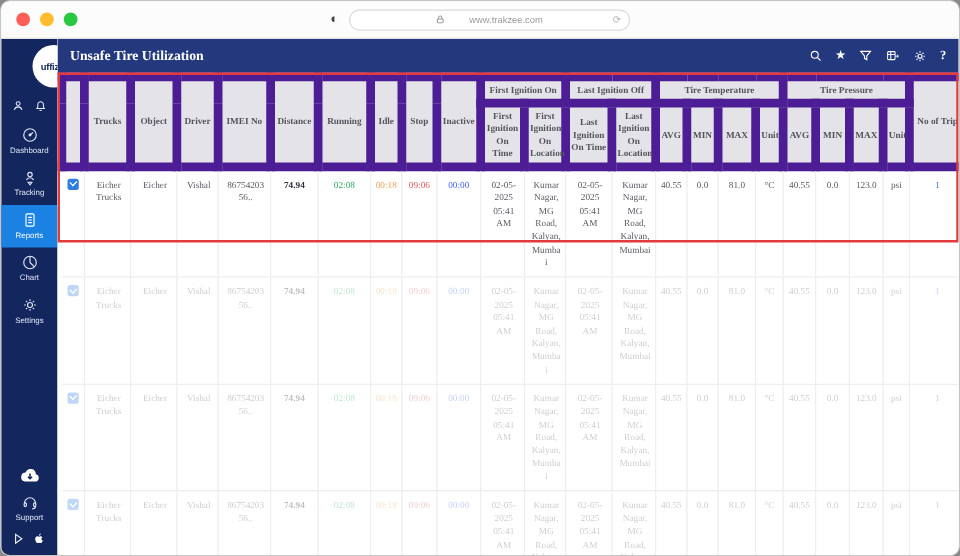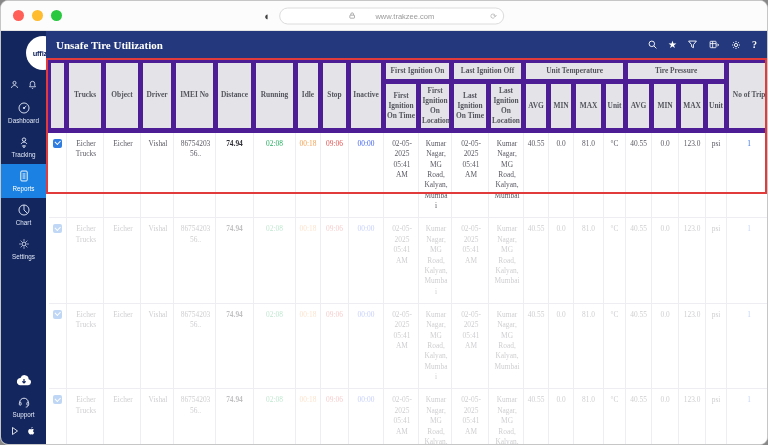--- a/index.html
+++ b/index.html
@@ -39,21 +39,21 @@
   .store-row { display:flex; gap:6px; align-items:center; margin-bottom:8px; }
   .sicon { display:block; }
   
   .main { flex:1; position:relative; background:#fff; overflow:hidden;font-family:Liberation Serif, serif; }
   .topbar { height:27px; background:#24397d; color:#fff; display:flex; align-items:center; padding:0 10px; }
   .topbar-title { font-size:11px; font-weight:bold; }
   .topbar-icons { margin-left:auto; display:flex; gap:10px; align-items:center; }
   .glyph-icon { font-size:10px; color:#fff; line-height:1; cursor:pointer; }
   
   table { border-collapse:collapse; table-layout:fixed; width:723px; font-size:7.4px; }
-  thead th { background:#e4e4e8; color:#54545e; font-weight:bold; border:5px solid #4c1d95;
+  thead th { background:#e4e4e8; color:#54545e; font-weight:bold; border:7px solid #4c1d95;
     padding:2px 1px; text-align:center; vertical-align:middle; line-height:1.35; }
   thead tr.group-row th { height:21px; }
   thead tr.sub-row th { height:46px; }
   tbody td { border-right:1px solid #ededf2; border-bottom:1px solid #ededf2; padding:6px 3px;
     vertical-align:top; text-align:center; color:#5a5a64; line-height:1.4; word-wrap:break-word; }
   tbody tr { height:63px; }
   tbody tr.first { height:68px; }
   tbody tr.faded { opacity:0.30; filter:blur(0.4px); }
   td.tl { text-align:center; padding-left:5px; }
   td.bold { font-weight:bold; color:#2e2e36;margin-top:32px; }
@@ -235,21 +235,21 @@
             <th rowspan="2">Object</th>
             <th rowspan="2">Driver</th>
             <th rowspan="2">IMEI No</th>
             <th rowspan="2">Distance</th>
             <th rowspan="2">Running</th>
             <th rowspan="2">Idle</th>
             <th rowspan="2">Stop</th>
             <th rowspan="2">Inactive</th>
             <th colspan="2">First Ignition On</th>
             <th colspan="2">Last Ignition Off</th>
-            <th colspan="4">Unit Temperature</th>
+            <th colspan="4">Tire Temperature</th>
             <th colspan="4">Tire Pressure</th>
             <th rowspan="2">No of Trip</th>
           </tr>
           <tr class="sub-row">
             <th>First Ignition On Time</th>
             <th>First Ignition On Location</th>
             <th>Last Ignition On Time</th>
             <th>Last Ignition On Location</th>
             <th>AVG</th>
             <th>MIN</th>

